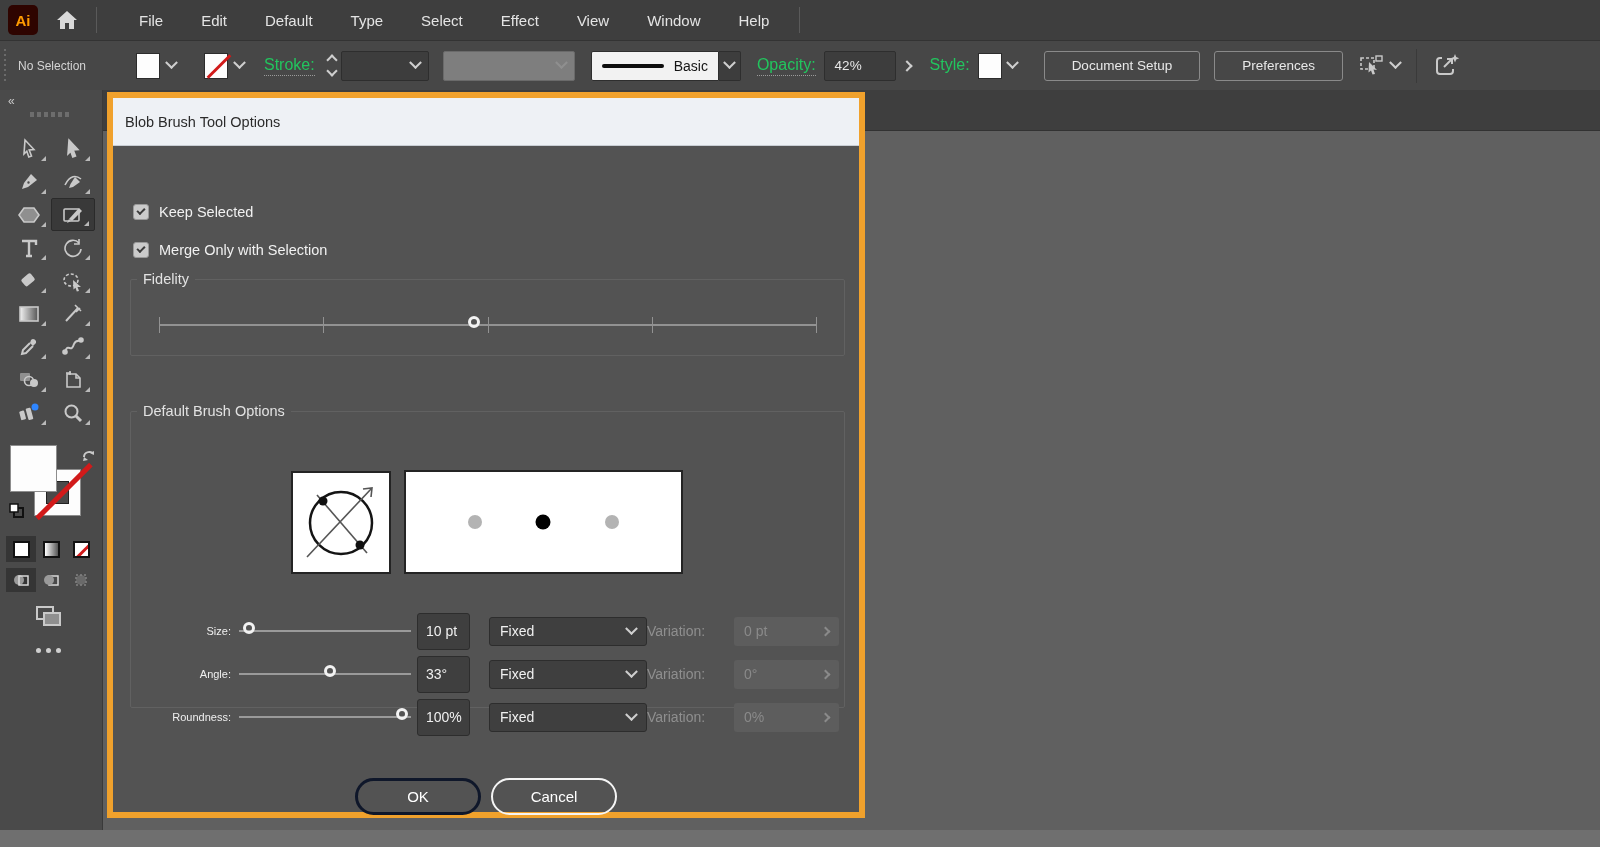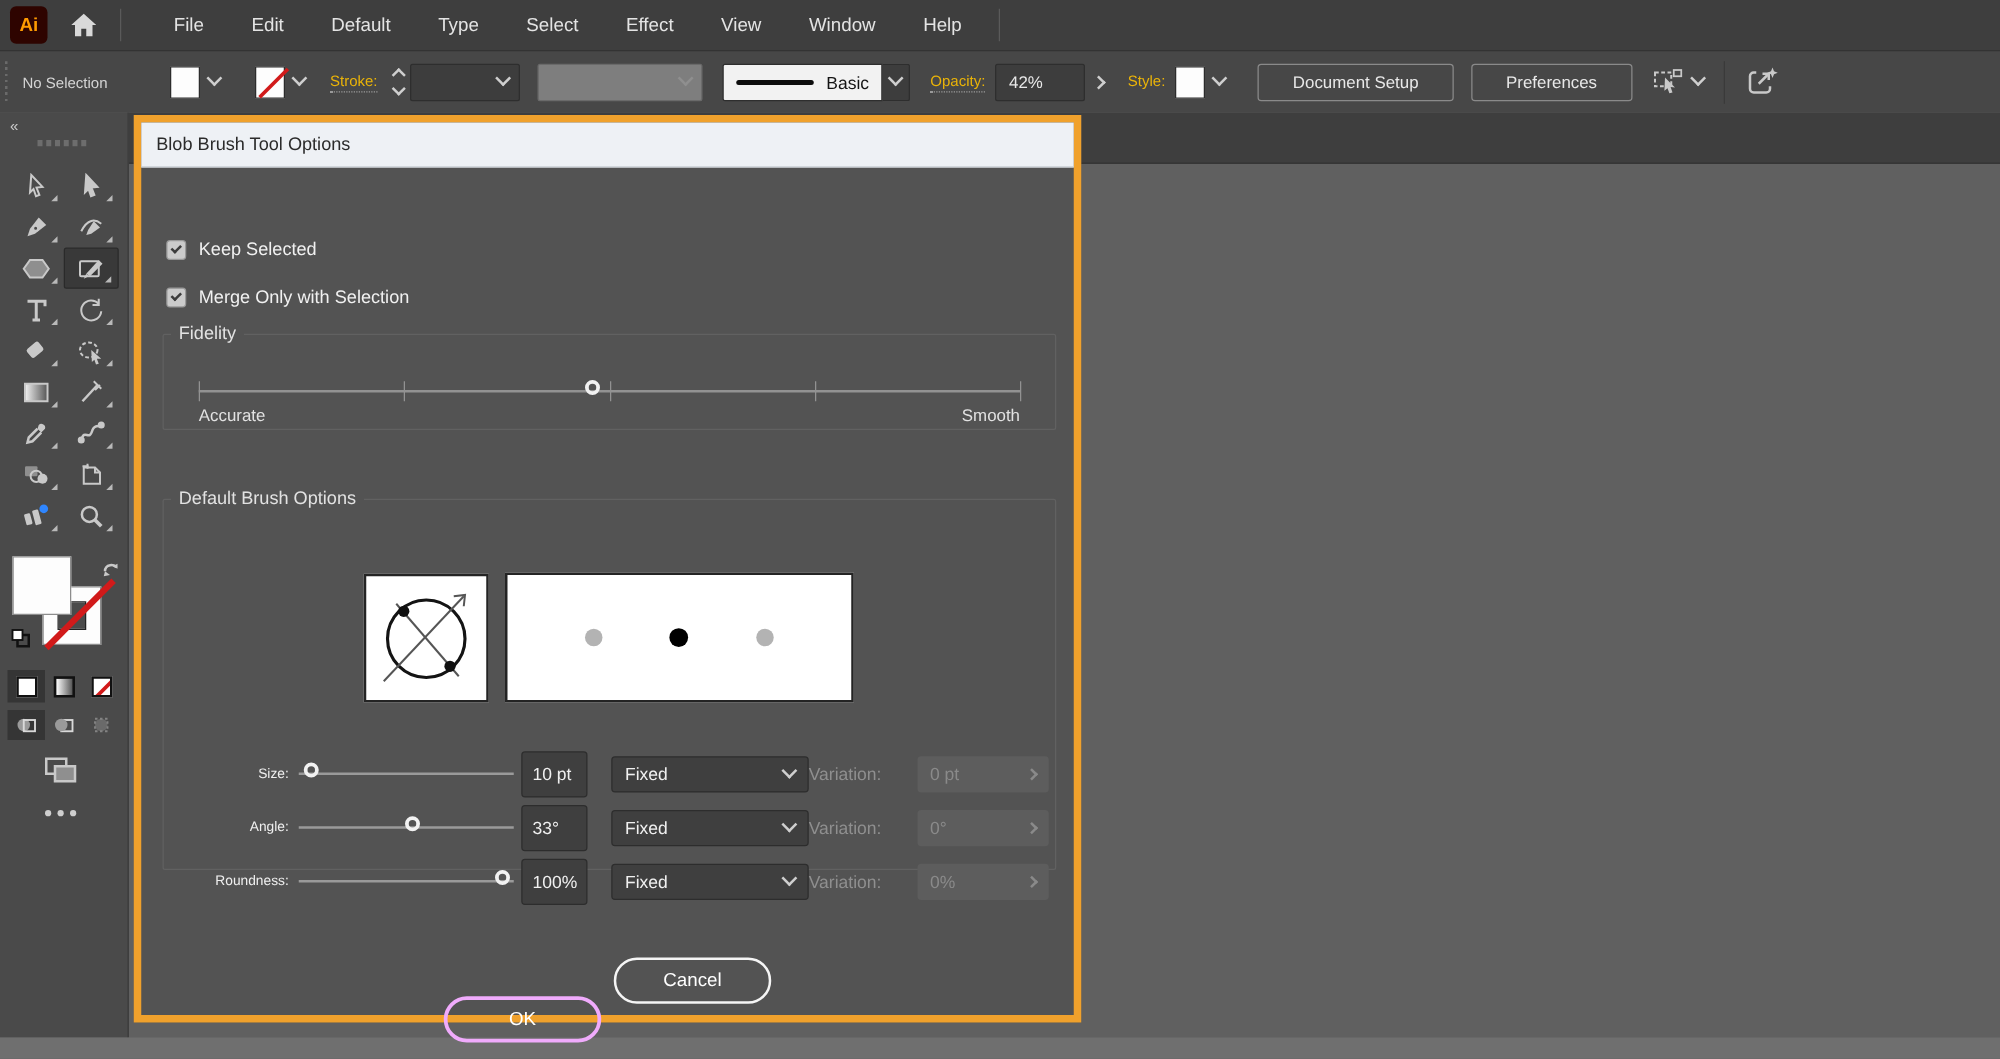--- a/index.html
+++ b/index.html
@@ -24,21 +24,21 @@
   .cb-grip { width:6px; height:34px; margin-left:4px;
     background:repeating-linear-gradient(#6a6a6a 0 2px, transparent 2px 5px); width:2px; }
   .no-selection { color:#d4d4d4; font-size:12px; margin-left:12px; width:118px; }
   .swatch { width:24px; height:26px; background:#fdfdfd; border:1px solid #2c2c2c; position:relative; }
   .swatch .slash { position:absolute; left:-2px; top:11px; width:32px; height:3px;
     background:#d11a1a; transform:rotate(-45deg); }
   .chev-btn { width:22px; height:26px; display:flex; align-items:center; justify-content:center; }
   .chev { width:9px; height:9px; border-right:2px solid #cfcfcf; border-bottom:2px solid #cfcfcf;
     transform:rotate(45deg) translate(-2px,-2px); }
   .chev.dim { border-color:#8f8f8f; }
-  .cb-label { color:#eab308; font-size:12px; border-bottom:1px dotted #9a9a9a; padding-bottom:1px; }
+  .cb-label { color:#22c55e; font-size:16px; border-bottom:1px dotted #9a9a9a; padding-bottom:1px; }
   .spinner { width:18px; height:30px; display:flex; flex-direction:column;
     align-items:center; justify-content:center; gap:3px; }
   .spin-up { width:8px; height:8px; border-left:2px solid #cfcfcf; border-top:2px solid #cfcfcf;
     transform:rotate(45deg); }
   .spin-dn { width:8px; height:8px; border-right:2px solid #cfcfcf; border-bottom:2px solid #cfcfcf;
     transform:rotate(45deg); }
   .dd-dark { height:30px; background:#3d3d3d; border:1px solid #2e2e2e; border-radius:2px;
     display:flex; align-items:center; justify-content:flex-end; padding-right:8px; }
   .dd-disabled { height:30px; background:#7e7e7e; border:1px solid #6a6a6a; border-radius:2px;
     display:flex; align-items:center; justify-content:flex-end; padding-right:8px; }
@@ -101,21 +101,21 @@
   
   .canvas { position:absolute; left:103px; top:90px; right:0; bottom:0; background:#606060; }
   .doc-strip { position:absolute; left:0; top:0; right:0; height:41px;
     background:#3e3e3e; border-bottom:1px solid #323232; }
   .bottom-strip { position:absolute; left:0; bottom:0; width:1600px; height:17px;
     background:#6f6f6f; z-index:6; }
 
   
   .dialog { position:absolute; left:107px; top:92px; width:758px; height:726px;
     border:6px solid #f0a12c; background:#535353; z-index:10; }
-  .dlg-title { height:36px; background:#eef1f5; color:#2b2b2b; font-size:14.5px;
+  .dlg-title { height:48px; background:#eef1f5; color:#2b2b2b; font-size:14.5px;
     display:flex; align-items:center; padding-left:12px; border-bottom:1px solid #c9ced4; }
   .dlg-body { position:relative; width:100%; height:677px; }
 
   .cb-row { position:absolute; left:20px; display:flex; align-items:center; gap:10px; }
   .checkbox { width:16px; height:16px; background:#cbcbcb; border:1px solid #9a9a9a;
     border-radius:3px; position:relative; }
   .checkbox .mark { position:absolute; left:3px; top:3px; width:8px; height:5px;
     border-left:2.5px solid #3c3c3c; border-bottom:2.5px solid #3c3c3c; transform:rotate(-45deg); }
   .cb-text { color:#f1f1f1; font-size:14.5px; }
 
@@ -151,21 +151,21 @@
   .var-field { width:105px; height:29px; margin-left:3px; background:#5d5d5d;
     border-radius:3px; display:flex; align-items:center; justify-content:space-between;
     padding:0 10px; color:#8a8a8a; font-size:14px; }
   .var-chev { width:7px; height:7px; border-right:2px solid #8a8a8a; border-top:2px solid #8a8a8a;
     transform:rotate(45deg); }
 
   .dlg-buttons { position:absolute; left:0; width:100%; top:632px; display:flex;
     justify-content:center; gap:10px; padding-right:0; }
   .pill { width:126px; height:37px; border-radius:19px; background:transparent;
     color:#fff; font-size:15px; font-family:"Liberation Sans",sans-serif; }
-  .pill.ok { border:3px solid #f0abfc;margin-top:31px; }
+  .pill.ok { border:3px solid #0f172a; }
   .pill.cancel { border:2px solid #f5f5f5; }
 </style>
 </head>
 <body>
 
 <div class="menubar">
   <div class="ai-logo">Ai</div>
   <div class="home-btn">
     <svg width="22" height="20" viewBox="0 0 22 20">
         <path d="M11 1 L21 10 H18 V19 H13 V13 H9 V19 H4 V10 H1 Z" fill="#d9d9d9" stroke="none"></path>
@@ -481,24 +481,20 @@
       <legend>Fidelity</legend>
       <div class="fid-slider">
         <div class="track"></div>
         <i class="tick" style="left:0%"></i>
         <i class="tick" style="left:25%"></i>
         <i class="tick" style="left:50%"></i>
         <i class="tick" style="left:75%"></i>
         <i class="tick" style="left:100%"></i>
         <span class="thumb" style="left: 48%;"></span>
       </div>
-      <div class="fid-labels">
-        <span>Accurate</span>
-        <span>Smooth</span>
-      </div>
     </fieldset>
 
     <fieldset class="brush-fieldset">
       <legend>Default Brush Options</legend>
 
       <div class="preview-left">
         <svg width="96" height="99" viewBox="0 0 96 99">
           <circle cx="48" cy="50" r="31" fill="none" stroke="#141414" stroke-width="2.5"></circle>
           <path d="M14 84 L78 16" stroke="#555" stroke-width="1.6" fill="none"></path>
           <path d="M70 16 L79 15 L78 24" stroke="#555" stroke-width="1.6" fill="none"></path>

